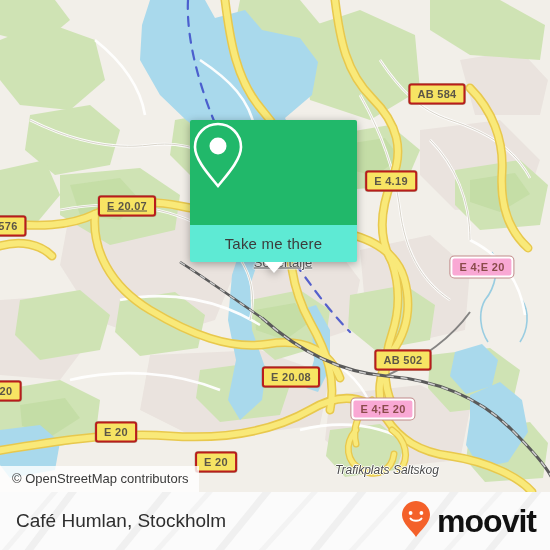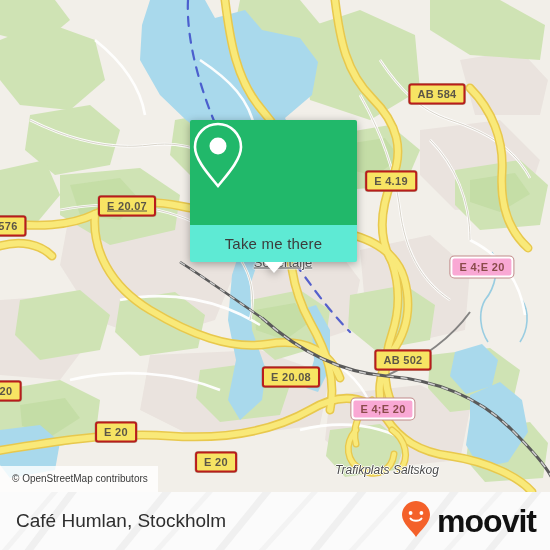--- a/index.html
+++ b/index.html
@@ -61,21 +61,21 @@
     text-decoration: underline;
   }
 
   
   #attribution{
     position:absolute;left:0;top:466px;
     height:26px;line-height:26px;
     padding:0 10px 0 12px;
     background:rgba(255,255,255,.80);
     color:#3a3a3a;
-    font-size:10px;
+    font-size:13px;
     white-space:nowrap;
   }
 
   
   #popup{
     position:absolute;left:190px;top:120px;width:167px;
     filter:drop-shadow(0 2px 4px rgba(0,0,0,.32));
   }
   #popup-head{
     height:105px;background:#21b86a;

